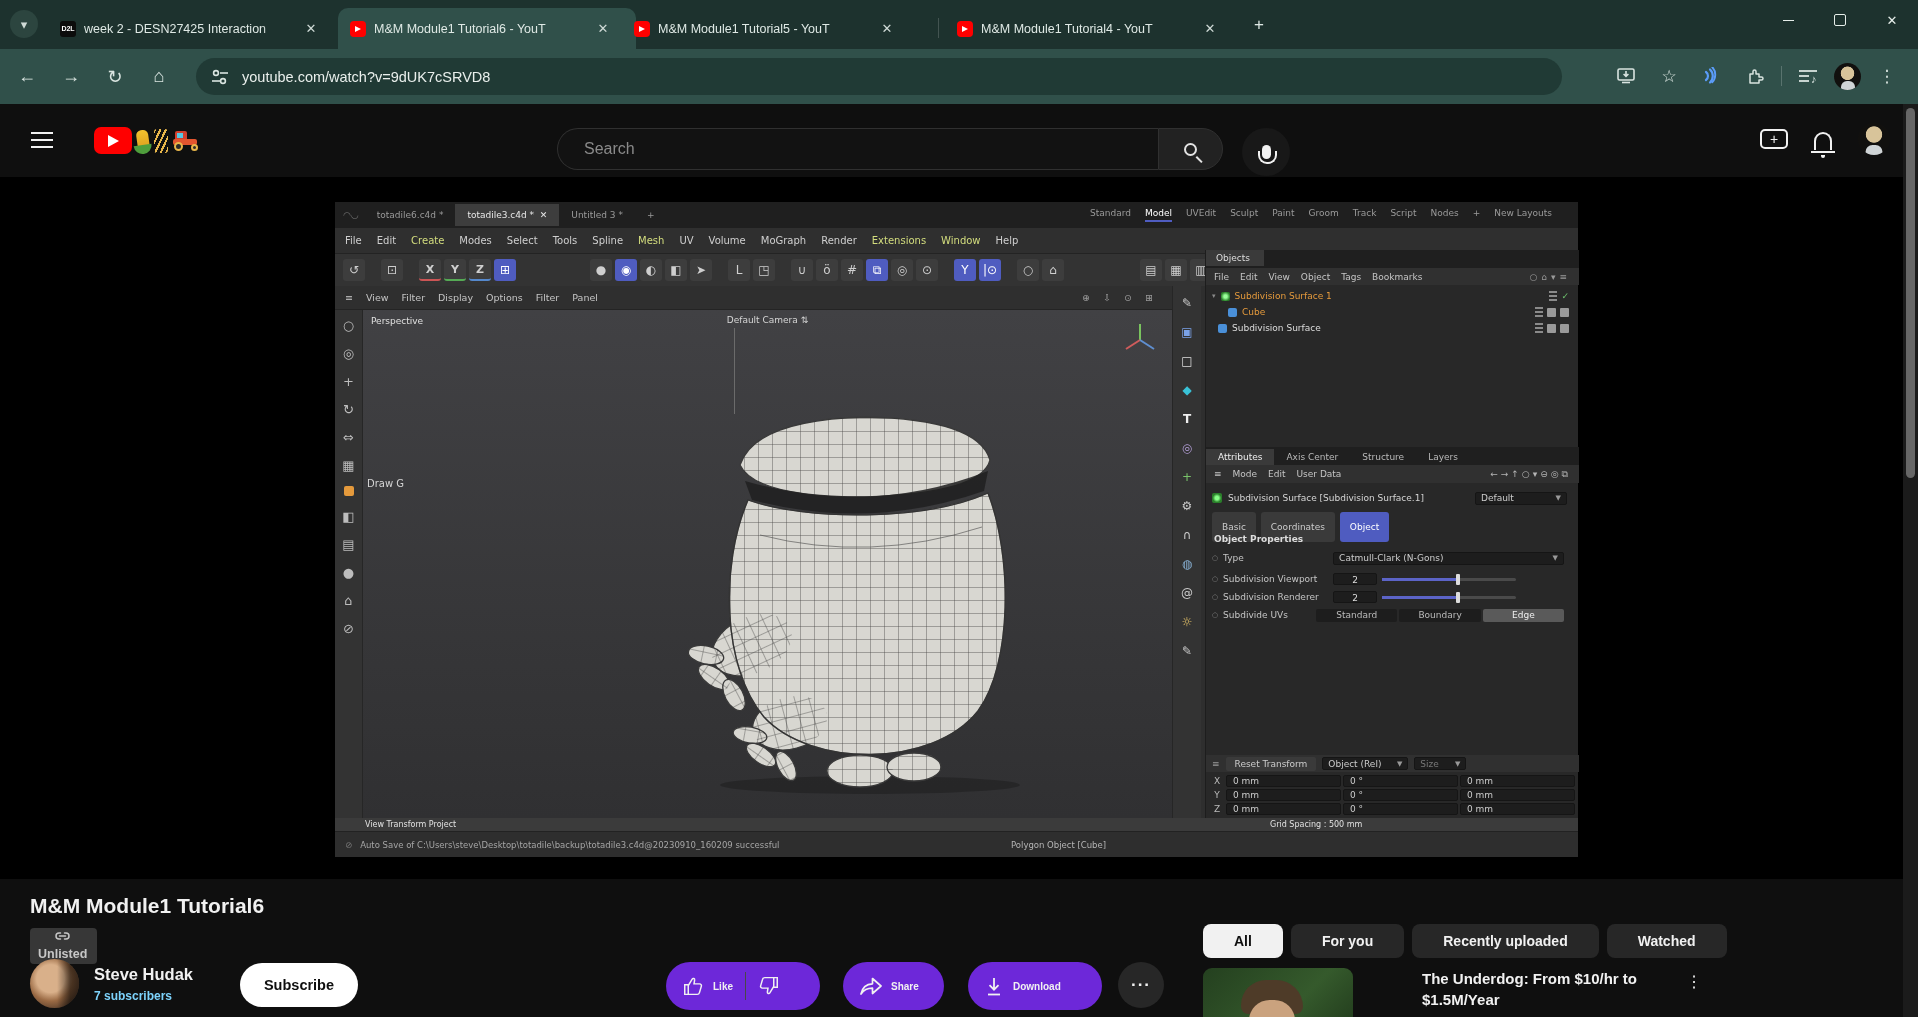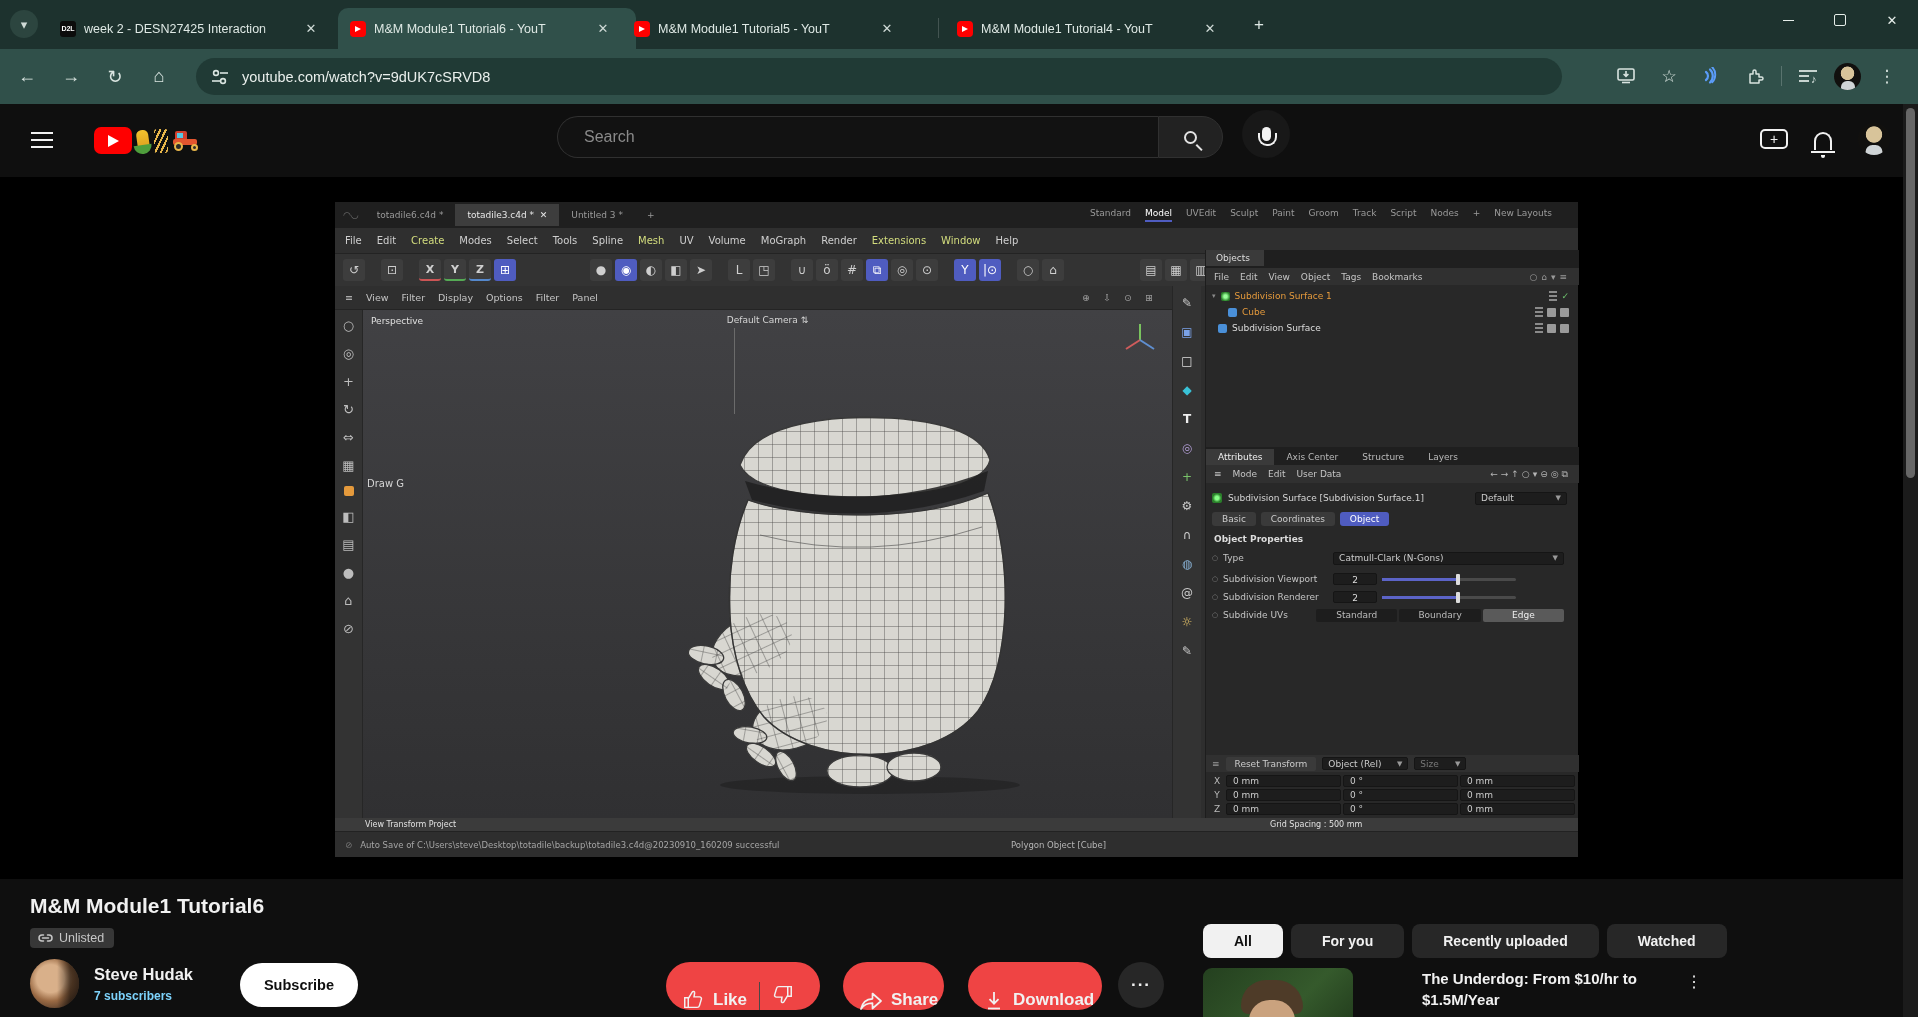--- a/index.html
+++ b/index.html
@@ -40,21 +40,21 @@
   .ytplay::after{content:"";border-left:11px solid #fff;border-top:6.5px solid transparent;border-bottom:6.5px solid transparent;}
   .mini-corn{width:12px;height:22px;background:linear-gradient(#f2c12e,#d99a1b);border-radius:6px 6px 7px 7px;position:relative;transform:rotate(-8deg);}
   .mini-corn::after{content:"";position:absolute;bottom:-2px;left:-4px;width:18px;height:9px;background:#4f9e3c;border-radius:0 0 9px 9px;}
   .mini-wheat{width:14px;height:24px;background:repeating-linear-gradient(115deg,#e8b64a 0 2px,transparent 2px 5px);border-radius:3px;}
   .mini-tractor{width:26px;height:20px;position:relative;}
   .mini-tractor .cab{position:absolute;left:2px;top:0;width:12px;height:10px;background:#d23f2e;border-radius:2px;}
   .mini-tractor .win{position:absolute;left:4px;top:2px;width:6px;height:5px;background:#57c7e3;}
   .mini-tractor .body{position:absolute;left:0;top:8px;width:24px;height:6px;background:#e2552f;border-radius:2px;}
   .mini-tractor .w1{position:absolute;left:1px;bottom:0;width:9px;height:9px;background:#2b2b2b;border:2px solid #e8b64a;border-radius:50%;}
   .mini-tractor .w2{position:absolute;right:1px;bottom:0;width:7px;height:7px;background:#2b2b2b;border:2px solid #e8b64a;border-radius:50%;}
-  #searchwrap{position:absolute;left:557px;top:6px;display:flex;align-items:flex-end;}
+  #searchwrap{position:absolute;left:557px;top:24px;display:flex;align-items:flex-start;}
   #searchbox{width:601px;height:42px;background:#121212;border:1px solid #303030;border-right:none;border-radius:21px 0 0 21px;display:flex;align-items:center;padding-left:26px;}
   #searchbox input{background:transparent;border:none;outline:none;color:#eee;font-size:16px;width:540px;font-family:"Liberation Sans",sans-serif;}
   #searchbox input::placeholder{color:#8a8a8a;}
   #searchbtn{width:65px;height:42px;background:#222;border:1px solid #303030;border-radius:0 21px 21px 0;display:flex;align-items:center;justify-content:center;}
   .mag{width:13px;height:13px;border:2px solid #e3e3e3;border-radius:50%;position:relative;}
   .mag::after{content:"";position:absolute;left:11px;top:11px;width:8px;height:2px;background:#e3e3e3;transform:rotate(45deg);transform-origin:0 0;}
   #micbtn{margin-left:19px;width:48px;height:48px;border-radius:50%;background:#181818;display:flex;align-items:center;justify-content:center;}
   .micbody{width:9px;height:14px;background:#f1f1f1;border-radius:5px;position:relative;}
   .micbody::after{content:"";position:absolute;left:-4px;top:6px;width:15px;height:11px;border:2px solid #f1f1f1;border-top:none;border-radius:0 0 9px 9px;}
   .hd-right{position:absolute;right:0;top:19px;display:flex;align-items:center;gap:26px;padding-right:28px;}
@@ -121,21 +121,21 @@
   .attrtabs span{padding:3px 12px;color:#b9b9b9;}
   .attrtabs span.active{background:#3a3a3a;color:#eee;}
   .moderow{position:absolute;left:0;top:215px;width:373px;height:18px;background:#303030;display:flex;align-items:center;gap:11px;padding-left:8px;color:#c5c5c5;}
   .moderow .ricons{margin-left:auto;margin-right:8px;color:#b5b5b5;letter-spacing:3px;font-size:9px;}
   .objrow{position:absolute;left:0;top:240px;width:373px;height:16px;display:flex;align-items:center;gap:6px;padding-left:6px;color:#d5d5d5;}
   .greenstar{width:10px;height:10px;background:radial-gradient(circle,#8f8 0 25%,#2a7f2a 60%);border-radius:2px;flex:none;}
   .dd{background:#1d1d1d;border:1px solid #151515;border-radius:2px;color:#ccc;display:flex;align-items:center;padding:1px 5px;gap:6px;}
   .dd .car{margin-left:auto;color:#999;font-size:7px;}
   .presetdd{position:absolute;right:12px;width:92px;height:13px;}
   .sectabs{position:absolute;left:6px;top:262px;display:flex;gap:5px;}
-  .sectabs span{background:#3a3a3a;border-radius:3px;padding:2px 10px;color:#ccc;}
+  .sectabs span{background:#3a3a3a;border-radius:3px;padding:10px 10px;color:#ccc;}
   .sectabs span.active{background:#4f5cc0;color:#fff;}
   .objprops{position:absolute;left:8px;top:284px;font-size:9px;font-weight:bold;color:#ddd;}
   .prow{position:absolute;left:6px;width:360px;height:14px;display:flex;align-items:center;gap:5px;color:#c5c5c5;}
   .prow .circ{color:#8a8a8a;font-size:7px;}
   .prow .plbl{width:105px;white-space:nowrap;overflow:hidden;}
   .valbox{background:#1d1d1d;border:1px solid #151515;border-radius:2px;text-align:center;width:44px;height:12px;line-height:12px;color:#ddd;}
   .slider{flex:1;height:3px;background:#4a4a4a;border-radius:2px;position:relative;margin-right:56px;}
   .slider .sf{position:absolute;left:0;top:0;height:3px;width:55%;background:#5c64c8;}
   .slider .sh{position:absolute;left:55%;top:-4px;width:4px;height:11px;background:#ddd;border-radius:1px;}
   .uvbtns{display:flex;flex:1;gap:2px;margin-right:8px;}
@@ -145,27 +145,27 @@
   .cbtn{background:#3a3a3a;border-radius:2px;padding:2px 9px;color:#ccc;}
   .cgrid{position:absolute;left:4px;top:525px;width:365px;display:grid;grid-template-columns:14px 1fr 1fr 1fr;gap:2px;}
   .cax{color:#bbb;text-align:center;line-height:12px;}
   .cval{background:#1d1d1d;border:1px solid #151515;border-radius:2px;height:12px;line-height:11px;padding-left:6px;color:#ccc;}
   .tbar{position:absolute;left:0;top:616px;width:1243px;height:13px;background:#3b3b3b;display:flex;align-items:center;font-size:8px;color:#e2e2e2;}
   .sbar{position:absolute;left:0;top:629px;width:1243px;height:26px;background:#2e2e2e;border-top:1px solid #222;display:flex;align-items:center;font-size:8.5px;color:#a5a5a5;}
 
   
   #info{position:absolute;left:0;top:879px;width:1918px;height:138px;background:#0f0f0f;color:#f1f1f1;}
   #vtitle{position:absolute;left:30px;top:15px;font-size:21px;font-weight:bold;}
-  #badge{position:absolute;left:30px;top:49px;background:#373737;border-radius:4px;display:flex;align-items:center;gap:6px;padding:3px 10px 3px 8px;color:#c7c7c7;font-size:12.5px;font-weight:normal;}
+  #badge{position:absolute;left:30px;top:49px;background:#373737;border-radius:4px;display:flex;align-items:center;gap:6px;padding:3px 10px 3px 8px;color:#c7c7c7;font-size:12.5px;font-weight:bold;flex-direction:column;}
   .ch-avatar{position:absolute;left:30px;top:80px;width:49px;height:49px;border-radius:50%;background:radial-gradient(circle at 42% 40%,#d9b08a 0 34%,#9a6a44 55%,#3c2c22 90%);overflow:hidden;}
   .ch-avatar::after{content:"";position:absolute;right:0;top:0;width:45%;height:100%;background:linear-gradient(90deg,transparent,#00000088 60%);}
   #chname{position:absolute;left:94px;top:86px;font-size:16.5px;font-weight:bold;}
   #chsubs{position:absolute;left:94px;top:110px;font-size:12px;color:#7dd3fc;font-weight:bold;}
   #subbtn{position:absolute;left:240px;top:84px;width:118px;height:44px;background:#fff;color:#0f0f0f;border-radius:22px;display:flex;align-items:center;justify-content:center;font-size:14.5px;font-weight:bold;}
-  .pill{position:absolute;top:83px;height:48px;background:#ef4444;border-radius:24px;display:flex;align-items:flex-end;color:#f1f1f1;font-size:17px;font-weight:bold;}
+  .pill{position:absolute;top:83px;height:48px;background:#6d28d9;border-radius:24px;display:flex;align-items:center;color:#f1f1f1;font-size:10px;font-weight:bold;}
   .pill svg{flex:none;}
   .pdiv{width:1px;height:28px;background:#484848;margin:0 12px;}
   #morebtn{position:absolute;left:1118px;top:83px;width:46px;height:46px;border-radius:50%;background:#272727;display:flex;align-items:center;justify-content:center;font-size:17px;letter-spacing:1px;font-weight:bold;}
   #chips{position:absolute;left:1203px;top:45px;display:flex;gap:8px;}
   .chip{height:34px;background:#272727;border-radius:8px;display:flex;align-items:center;padding:0 31px;font-size:14px;font-weight:bold;color:#f1f1f1;white-space:nowrap;}
   .chip.active{background:#f1f1f1;color:#0f0f0f;}
   #recthumb{position:absolute;left:1203px;top:89px;width:150px;height:85px;border-radius:9px;background:linear-gradient(135deg,#24401f,#355a2c 55%,#1c3318);overflow:hidden;}
   .rhair{position:absolute;left:38px;top:12px;width:62px;height:34px;background:#4e3b28;border-radius:28px 30px 8px 8px;}
   .rface{position:absolute;left:46px;top:32px;width:46px;height:46px;background:#caa27e;border-radius:45%;}
   #rectitle{position:absolute;left:1422px;top:89px;width:240px;font-size:15px;font-weight:bold;line-height:21px;}

